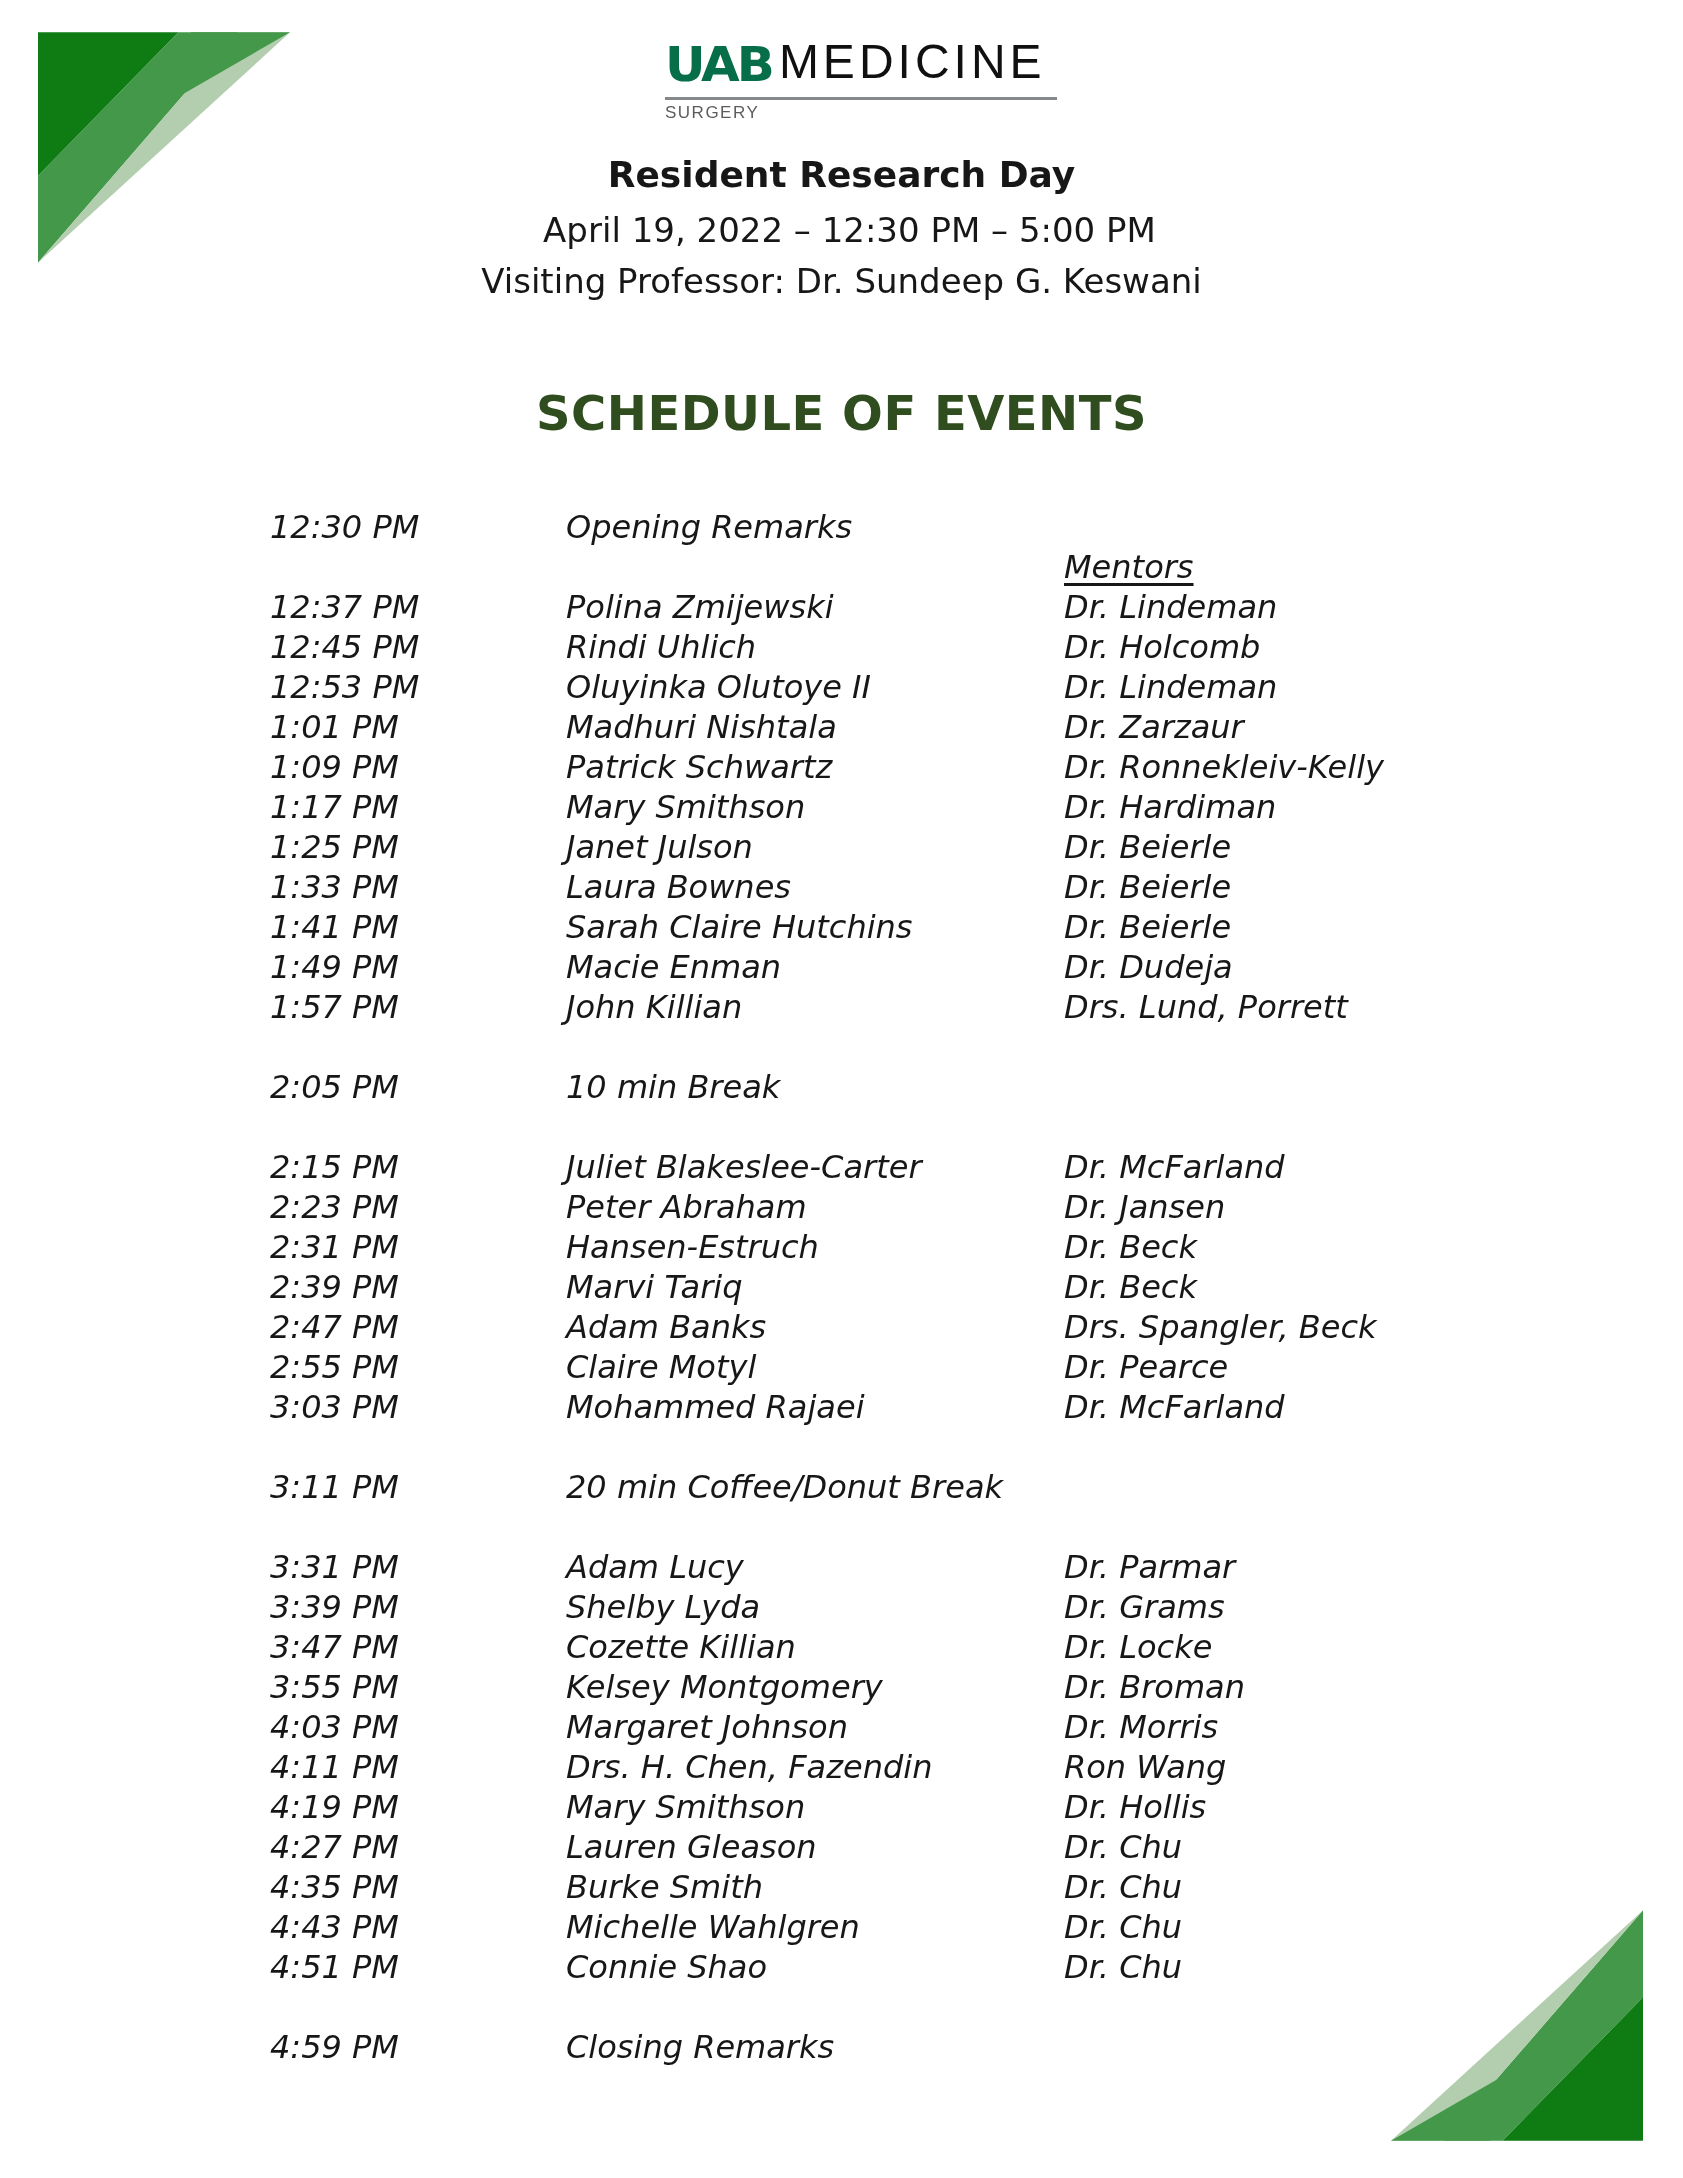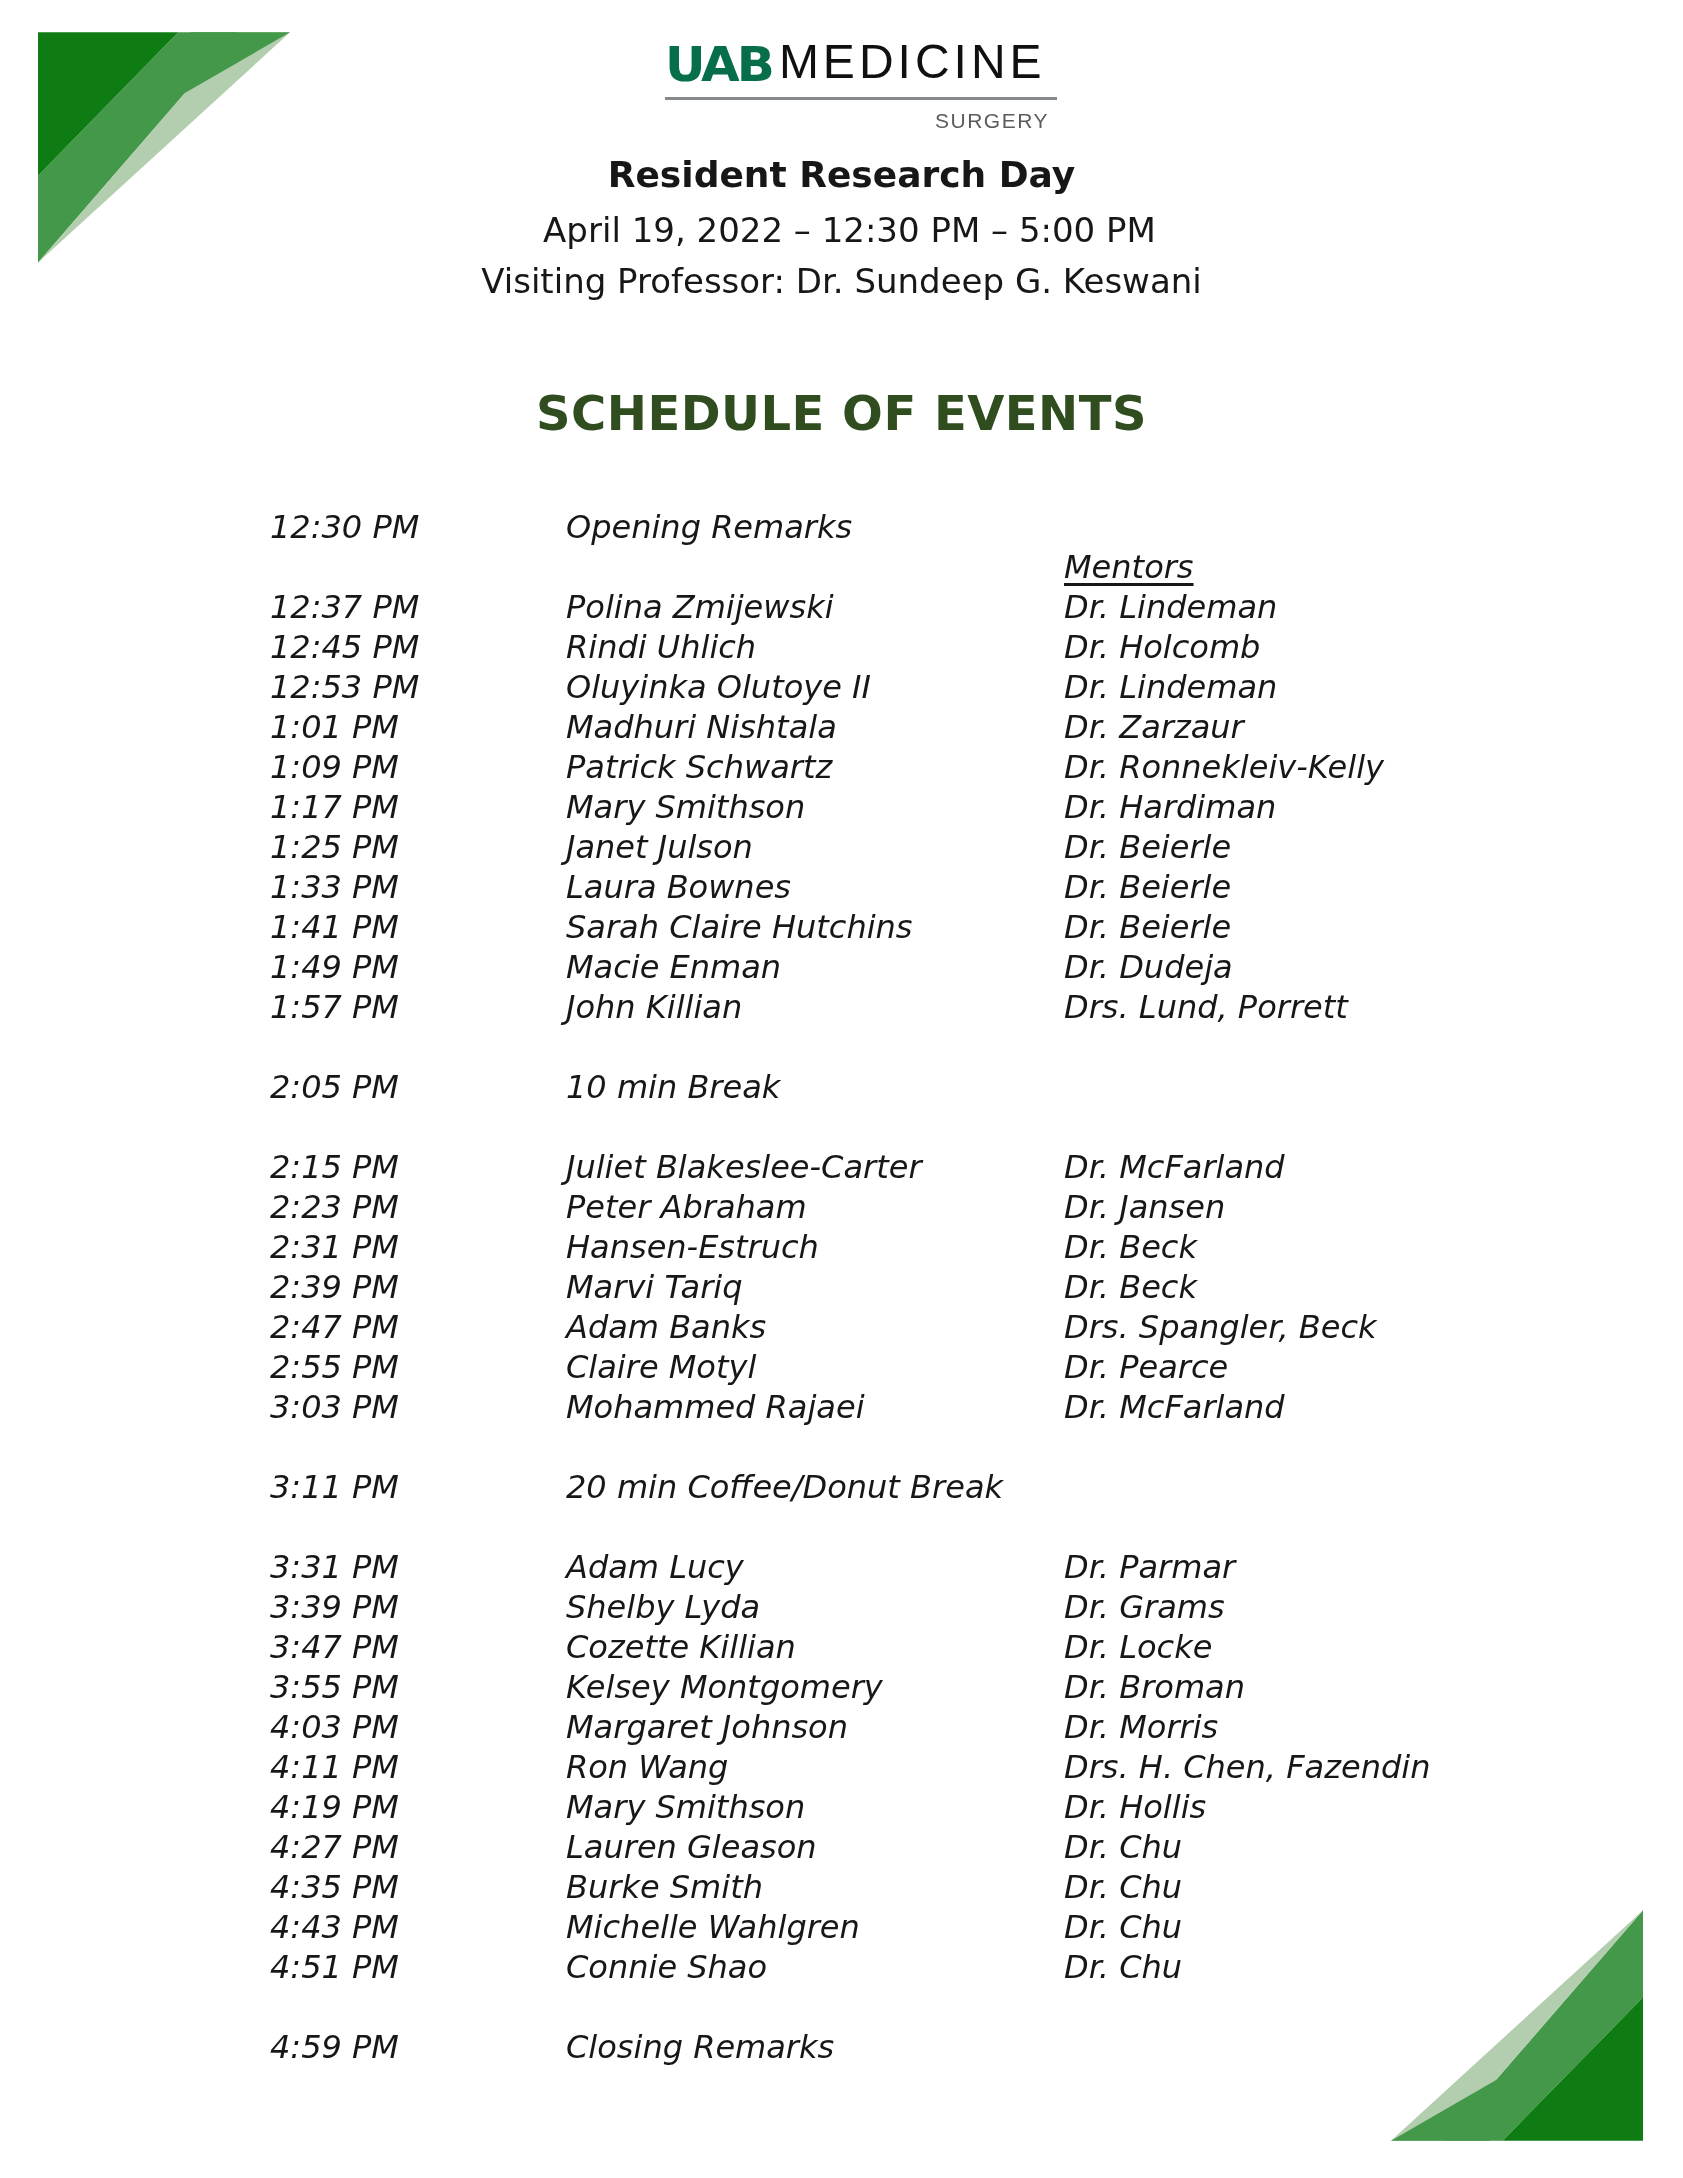--- a/index.html
+++ b/index.html
@@ -23,22 +23,22 @@
     font-weight:bold;font-size:50px;letter-spacing:-3px;
     transform:scaleY(.95);transform-origin:bottom left;
   }
   .medicine{
     font-family:"Liberation Sans",sans-serif;
     font-size:48px;letter-spacing:4px;color:#101010;margin-left:7px;
   }
   .logo-rule{height:3px;margin-top:5px;width:392px;}
   .surgery{
     font-family:"Liberation Sans",sans-serif;
-    font-size:21px;letter-spacing:1.5px;text-align:right;
-    padding-right:8px;margin-top:9px;
+    font-size:17px;letter-spacing:1.5px;text-align:left;
+    padding-right:8px;margin-top:3px;
   }
   
   .center-line{position:absolute;left:0;right:0;text-align:center;white-space:nowrap;}
   .title{top:154px;font-size:36px;font-weight:bold;}
   .date-line{top:210px;font-size:34px;padding-left:16px;}
   .visiting{top:261px;font-size:34px;}
   .section-heading{
     top:368px;font-size:48px;font-weight:bold;letter-spacing:0.5px;margin-top:17px;
   }
   
@@ -216,22 +216,22 @@
         <div class="cell">Kelsey Montgomery</div>
         <div class="cell">Dr. Broman</div>
       </div>
       <div class="srow">
         <div class="cell">4:03 PM</div>
         <div class="cell">Margaret Johnson</div>
         <div class="cell">Dr. Morris</div>
       </div>
       <div class="srow">
         <div class="cell">4:11 PM</div>
+        <div class="cell">Drs. H. Chen, Fazendin</div>
         <div class="cell">Ron Wang</div>
-        <div class="cell">Drs. H. Chen, Fazendin</div>
       </div>
       <div class="srow">
         <div class="cell">4:19 PM</div>
         <div class="cell">Mary Smithson</div>
         <div class="cell">Dr. Hollis</div>
       </div>
       <div class="srow">
         <div class="cell">4:27 PM</div>
         <div class="cell">Lauren Gleason</div>
         <div class="cell">Dr. Chu</div>

